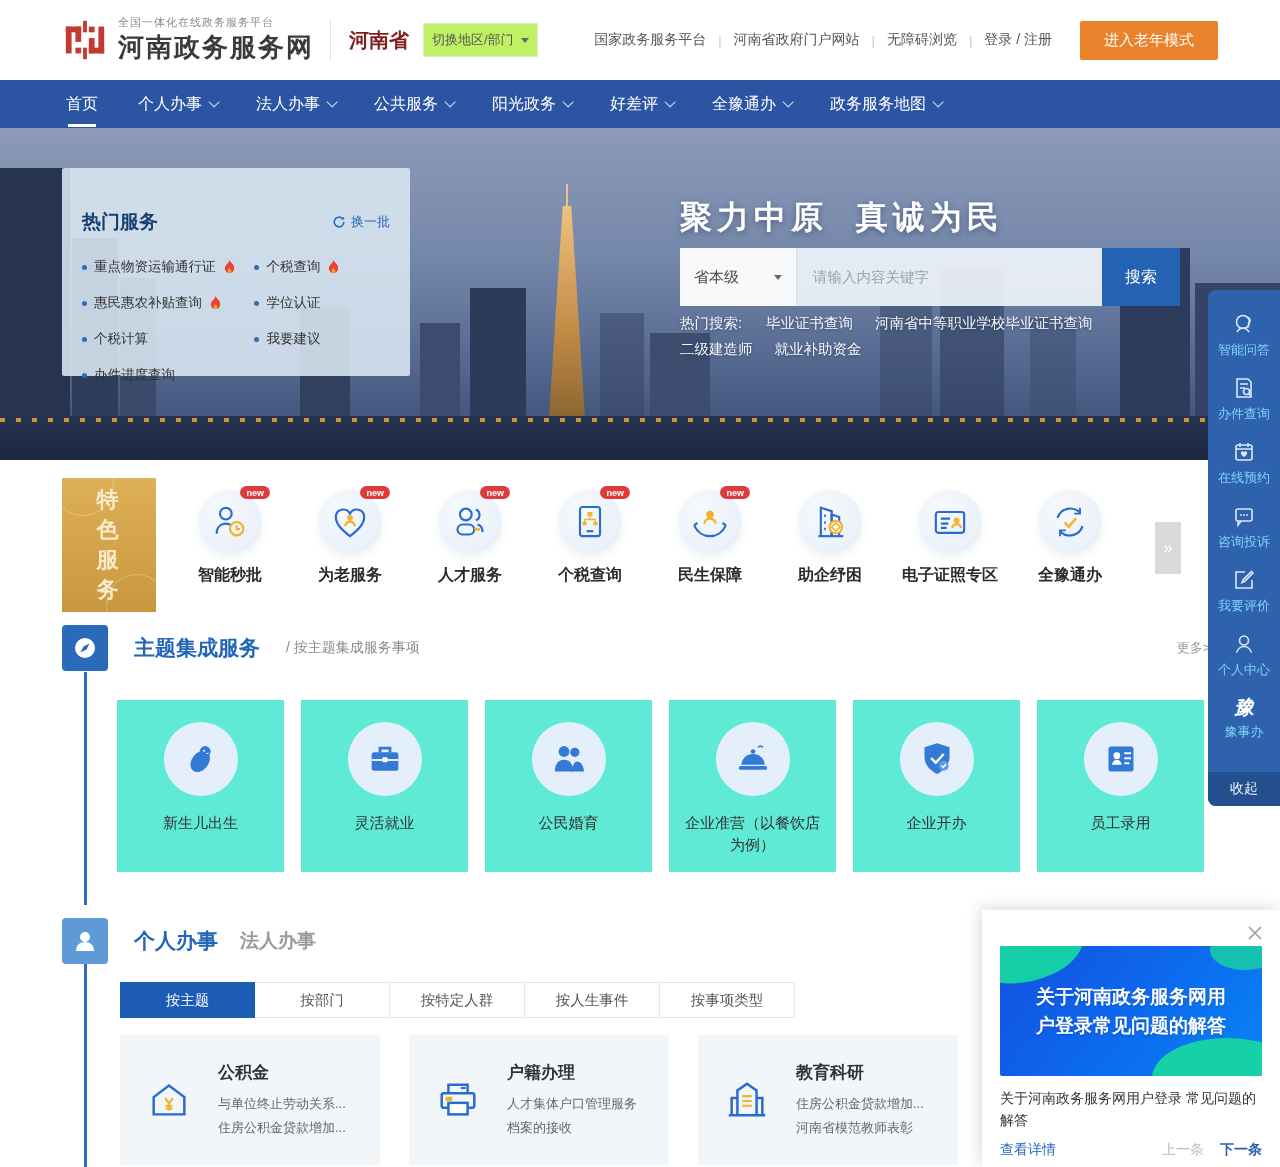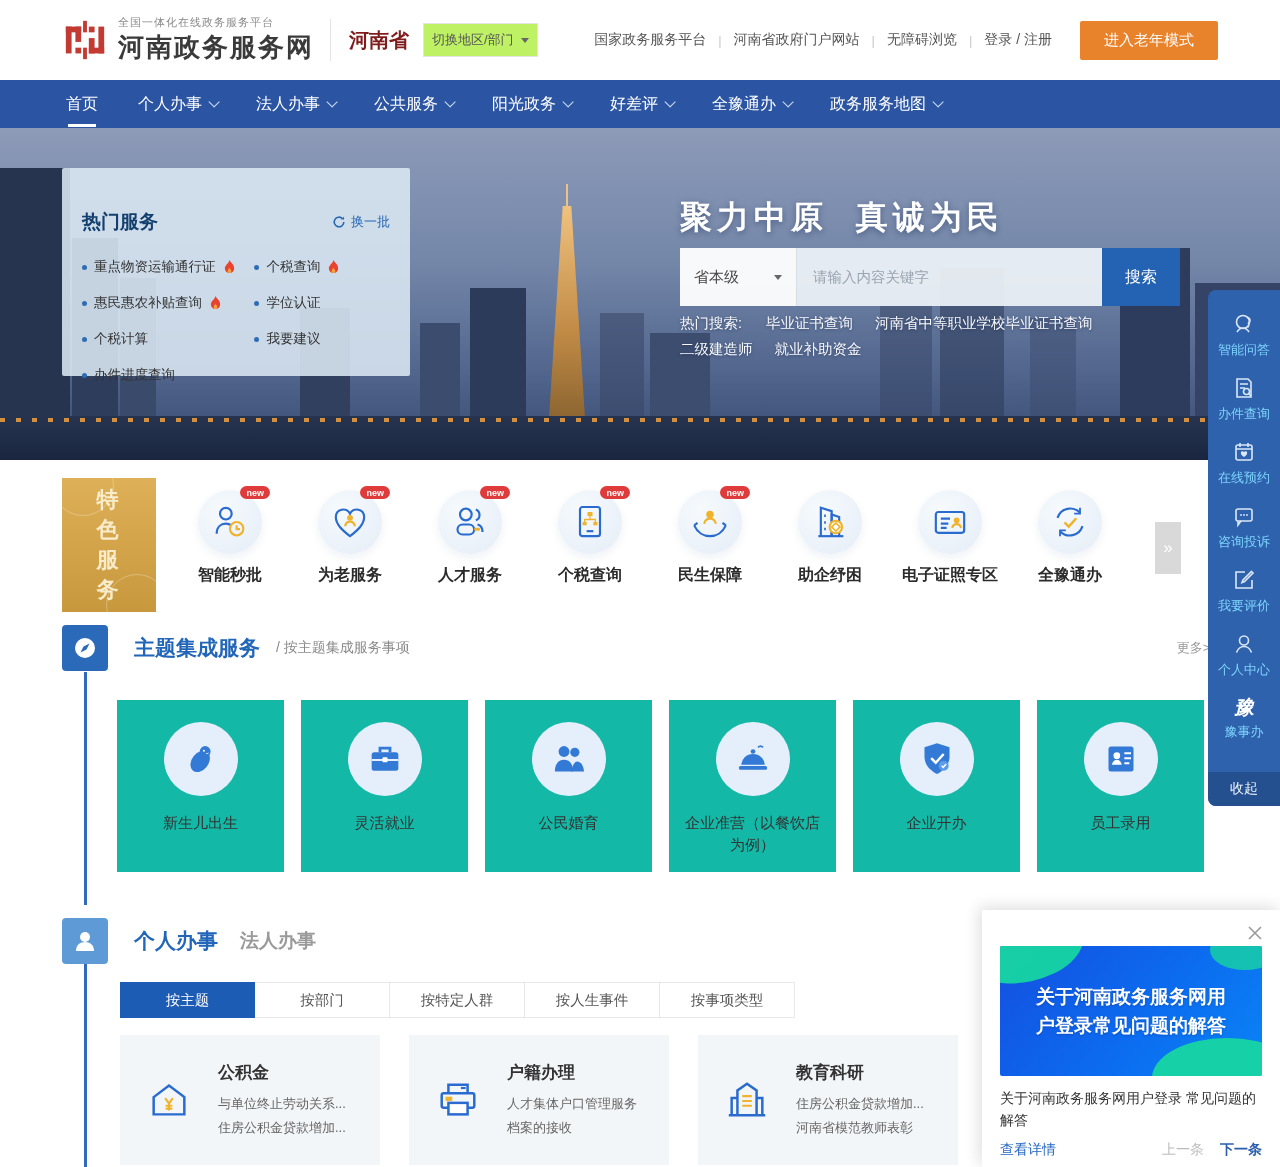--- a/index.html
+++ b/index.html
@@ -96,27 +96,27 @@
   .scroll-right { position:absolute; left:1155px; top:522px; width:26px; height:52px; background:#d9d9d9;
                   color:#fff; font-size:17px; display:flex; align-items:center; justify-content:center; cursor:pointer; }
 
   
   .timeline { position:absolute; left:84px; width:3px; background:#2f6bbf; }
   .tl-1 { top:672px; height:233px; } .tl-2 { top:962px; height:205px; }
   .section-head { position:absolute; left:62px; width:1156px; height:46px; display:flex; align-items:center; }
   .sh-icon { width:46px; height:46px; border-radius:4px; display:flex; align-items:center; justify-content:center; flex:none; }
   .sh-icon.compass { background:#2a6ab8; } .sh-icon.person { background:#5e9ad6; }
   .sh-title { font-size:21px; font-weight:bold; color:#2166b8; margin-left:26px; }
-  .sh-sub { font-size:14px; color:#8a8a8a; margin-left:16px; }
+  .sh-sub { font-size:14px; color:#8a8a8a; margin-left:26px; }
   .sh-title2 { font-size:19px; font-weight:bold; color:#9a9a9a; margin-left:22px; cursor:pointer; }
   .sh-more { margin-left:auto; font-size:13px; color:#999; cursor:pointer; }
 
   
   .theme-cards { position:absolute; left:117px; top:700px; width:1101px; display:flex; gap:17px; }
-  .theme-card { width:167px; height:172px; background:#14b8a6; display:flex; flex-direction:column;
+  .theme-card { width:167px; height:172px; background:#5eead4; display:flex; flex-direction:column;
                 align-items:center; padding-top:22px; cursor:pointer; }
   .theme-icon-wrap { width:74px; height:74px; border-radius:50%; background:#e4effb;
                      display:flex; align-items:center; justify-content:center; }
   .theme-label { margin-top:16px; font-size:15px; color:#333; text-align:center; line-height:22px; padding:0 10px; }
 
   
   .tabs { position:absolute; left:120px; top:982px; display:flex; }
   .tab { width:135px; height:36px; display:flex; align-items:center; justify-content:center; font-size:14.5px;
          color:#555; background:#fff; border:1px solid #e8e8e8; border-left:none; cursor:pointer; }
   .tab:first-child { border-left:1px solid #e8e8e8; }

